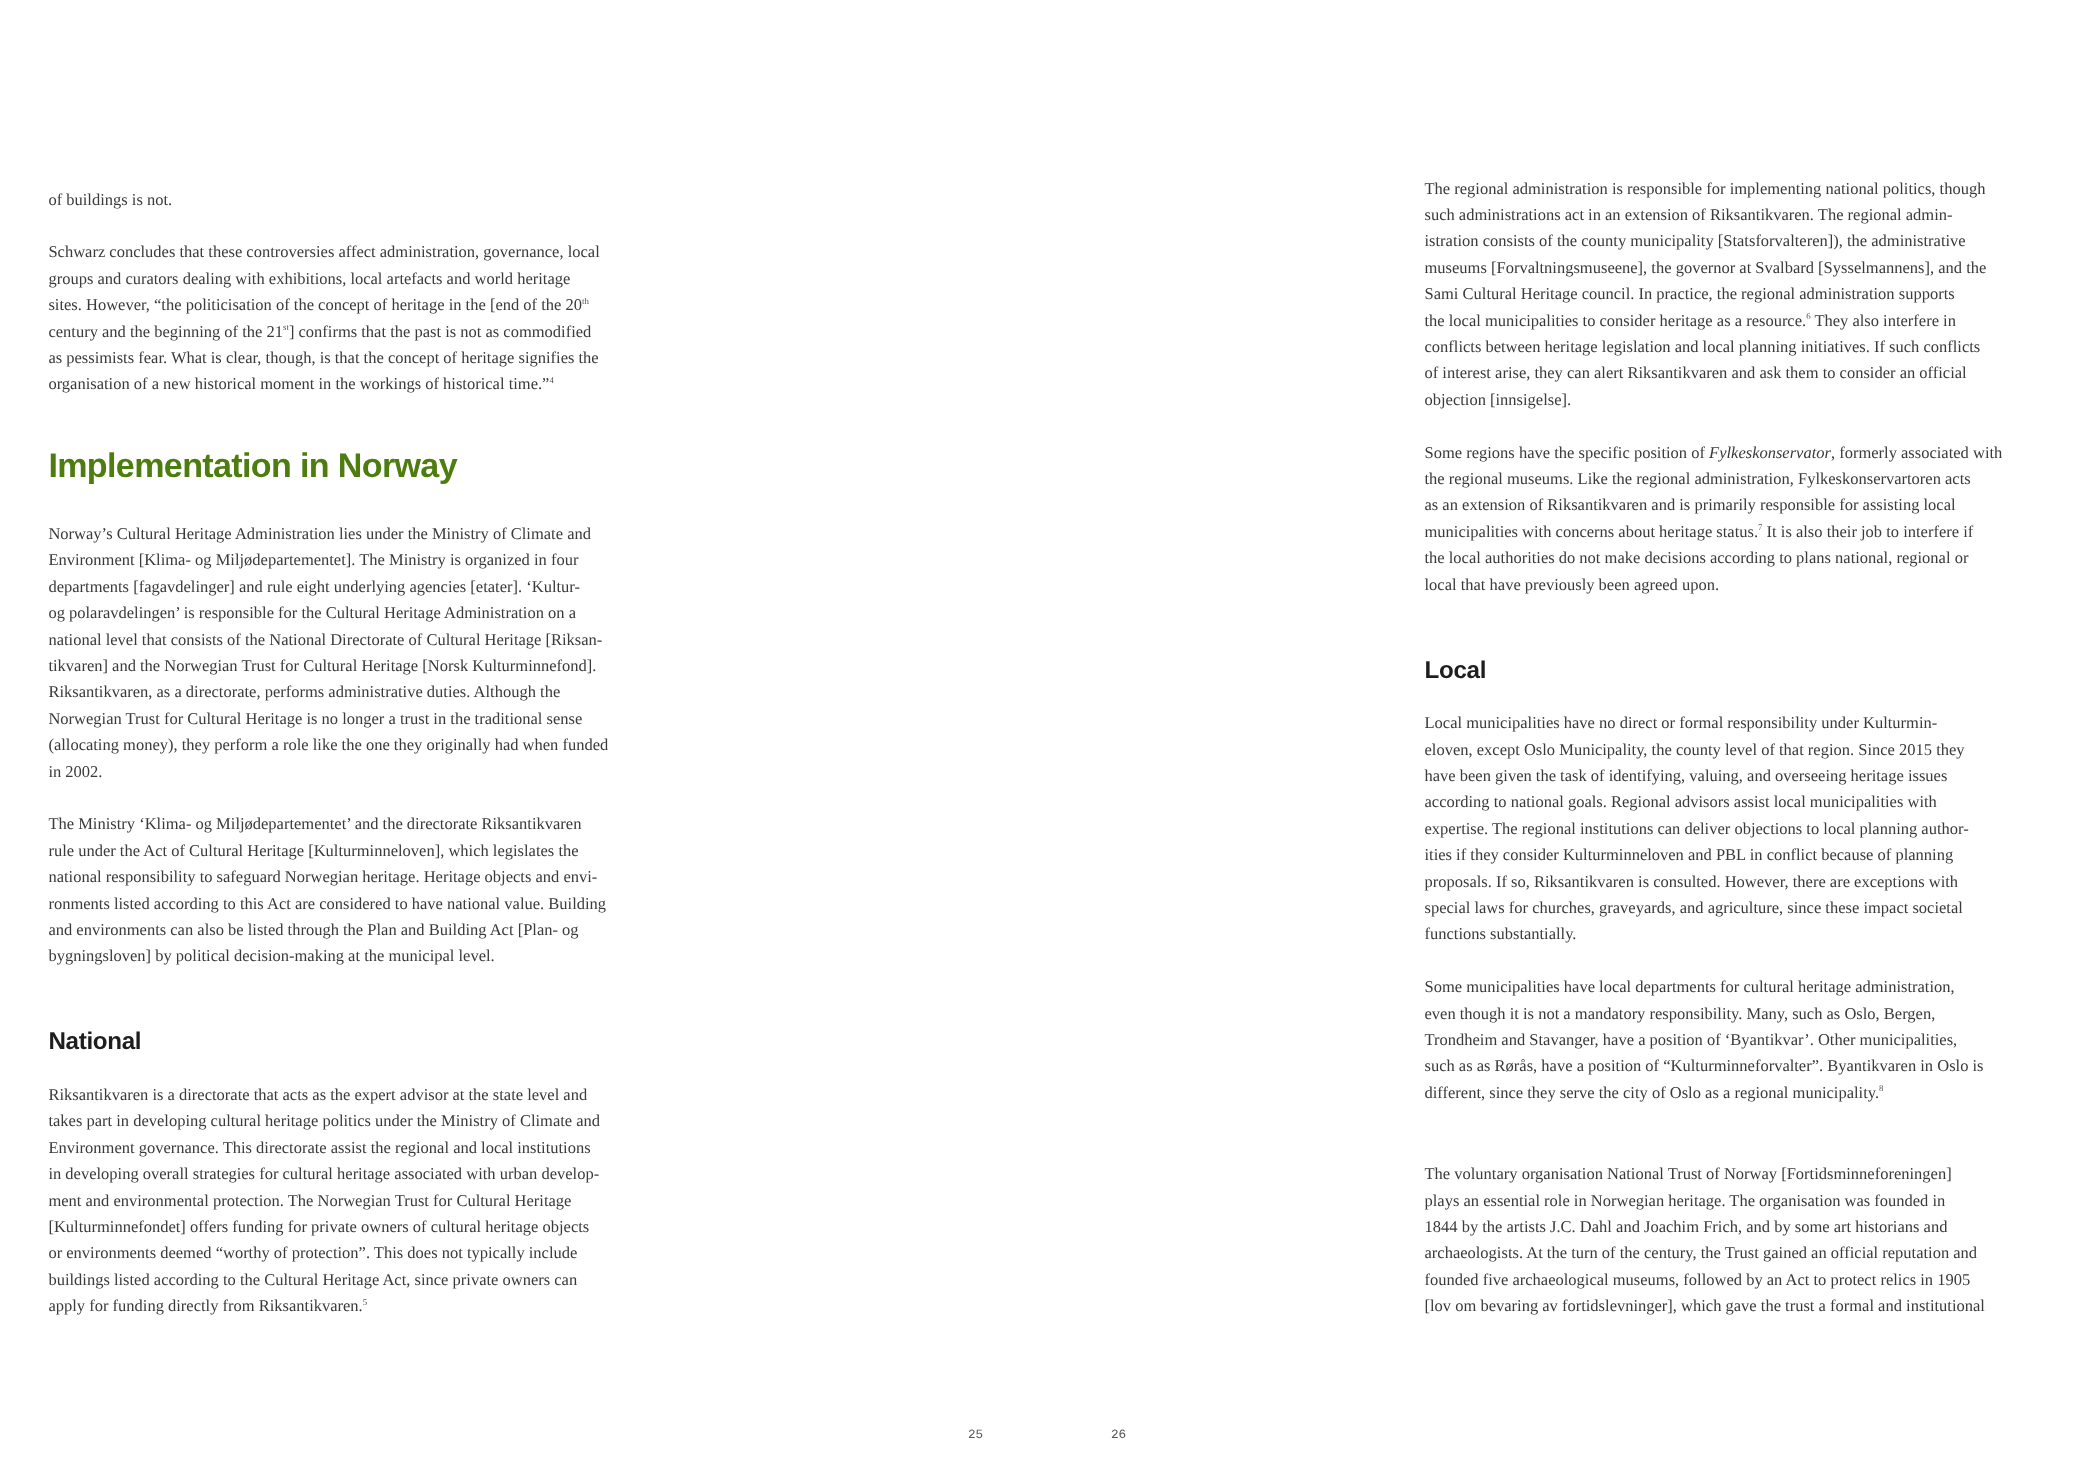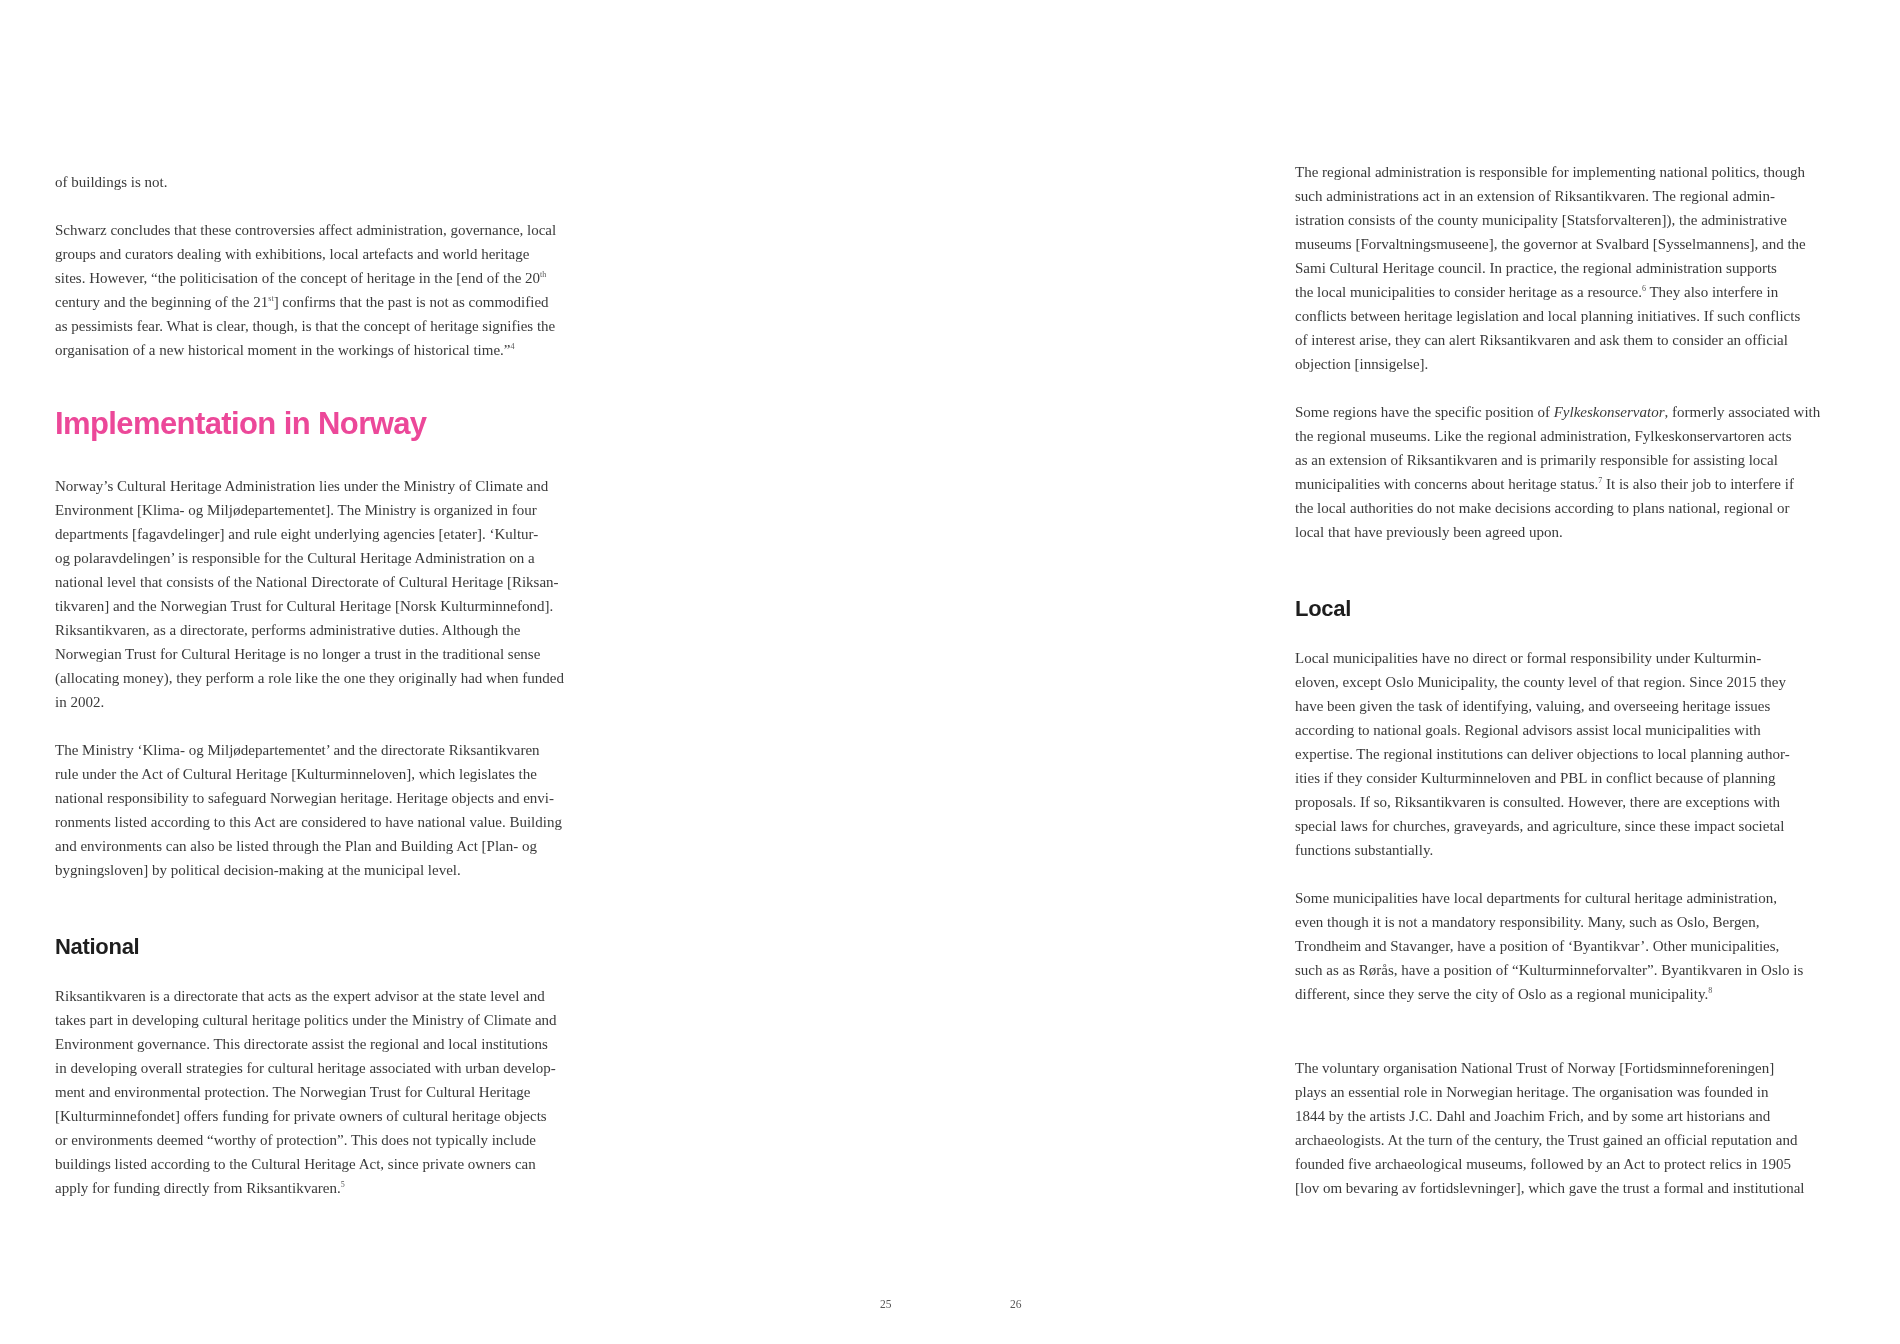--- a/index.html
+++ b/index.html
@@ -1,55 +1,55 @@
 <!DOCTYPE html>
 <html><head>
 <meta charset="utf-8">
 <style>
   html, body { margin: 0; padding: 0; background: #ffffff; }
   body { width: 1900px; height: 1344px; position: relative; overflow: hidden; }
   .page { position: absolute; top: 0; height: 1344px; }
   .page-left { left: 0; width: 950px; }
   .page-right { left: 950px; width: 950px; }
   .col { position: absolute; }
-  .col-left { left: 55px; top: 170px; width: 570px; }
+  .col-left { left: 44px; top: 170px; width: 570px; }
   .col-right { left: 345px; top: 160px; width: 580px; }
   p.body {
     font-family: "Liberation Serif", "DejaVu Serif", serif;
     font-size: 15px;
     line-height: 24px;
     color: #3a3a3a;
     margin: 0 0 24px 0;
     white-space: pre-line;
   }
   p.body sup { font-size: 8px; line-height: 0; vertical-align: 6px; color: #555; }
   p.body em { font-style: italic; margin-top: 20px; }
   h1.heading-large {
     font-family: "Liberation Sans", "DejaVu Sans", sans-serif;
     font-weight: bold;
     font-size: 31px;
     letter-spacing: -0.6px;
-    color: #ec4899;
+    color: #4d7c0f;
     margin: 42px 0 30px 0;
     line-height: 40px;
   }
   h2.heading-small {
     font-family: "Liberation Sans", "DejaVu Sans", sans-serif;
     font-weight: bold;
     font-size: 22px;
     letter-spacing: -0.3px;
     color: #1e1e1e;
     margin: 0 0 22px 0;
     line-height: 30px;
   }
   .gap-section { height: 26px; }
   .page-number {
     position: absolute;
     top: 1298px;
-    font-family: Liberation Serif, serif;
+    font-family: Liberation Mono, monospace;
     font-size: 11.5px;
     color: #555555;
   }
   .pn-left { left: 880px; }
   .pn-right { left: 60px; }
 </style>
 </head>
 <body>
 
 <div class="page page-left">

